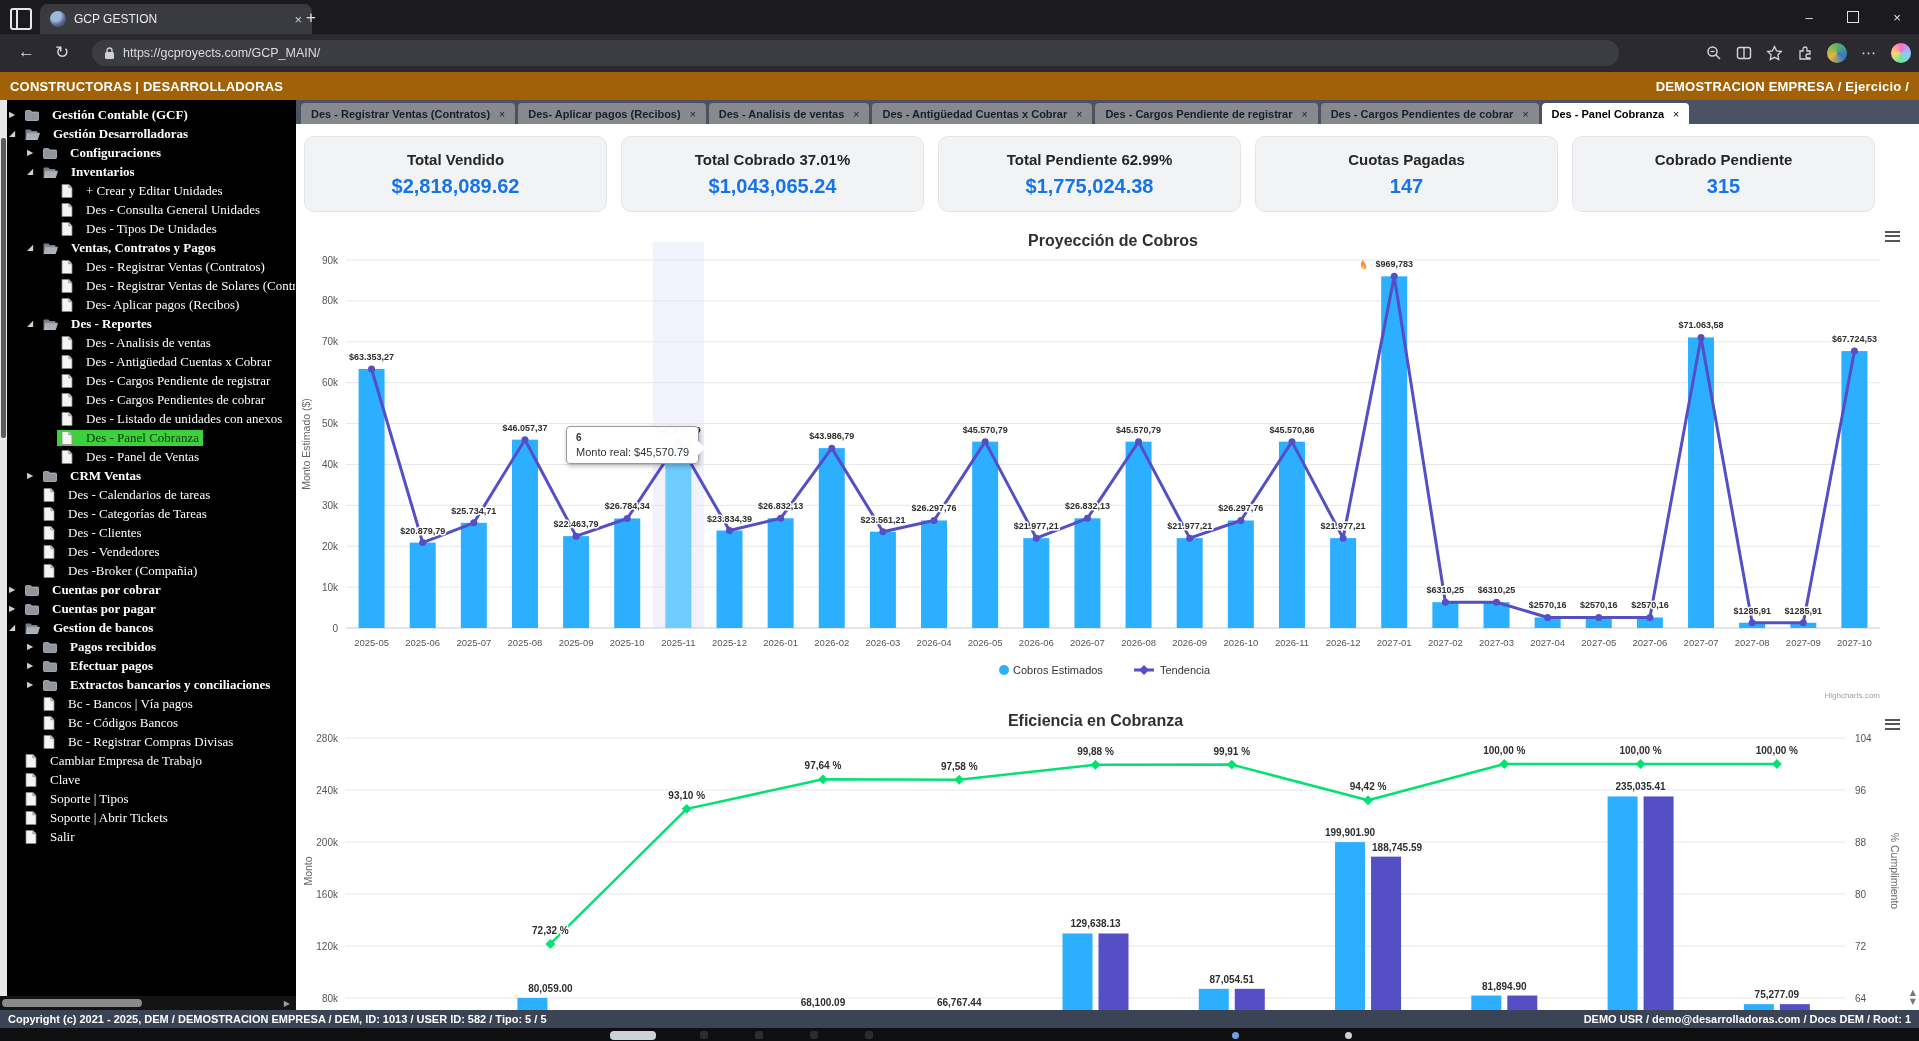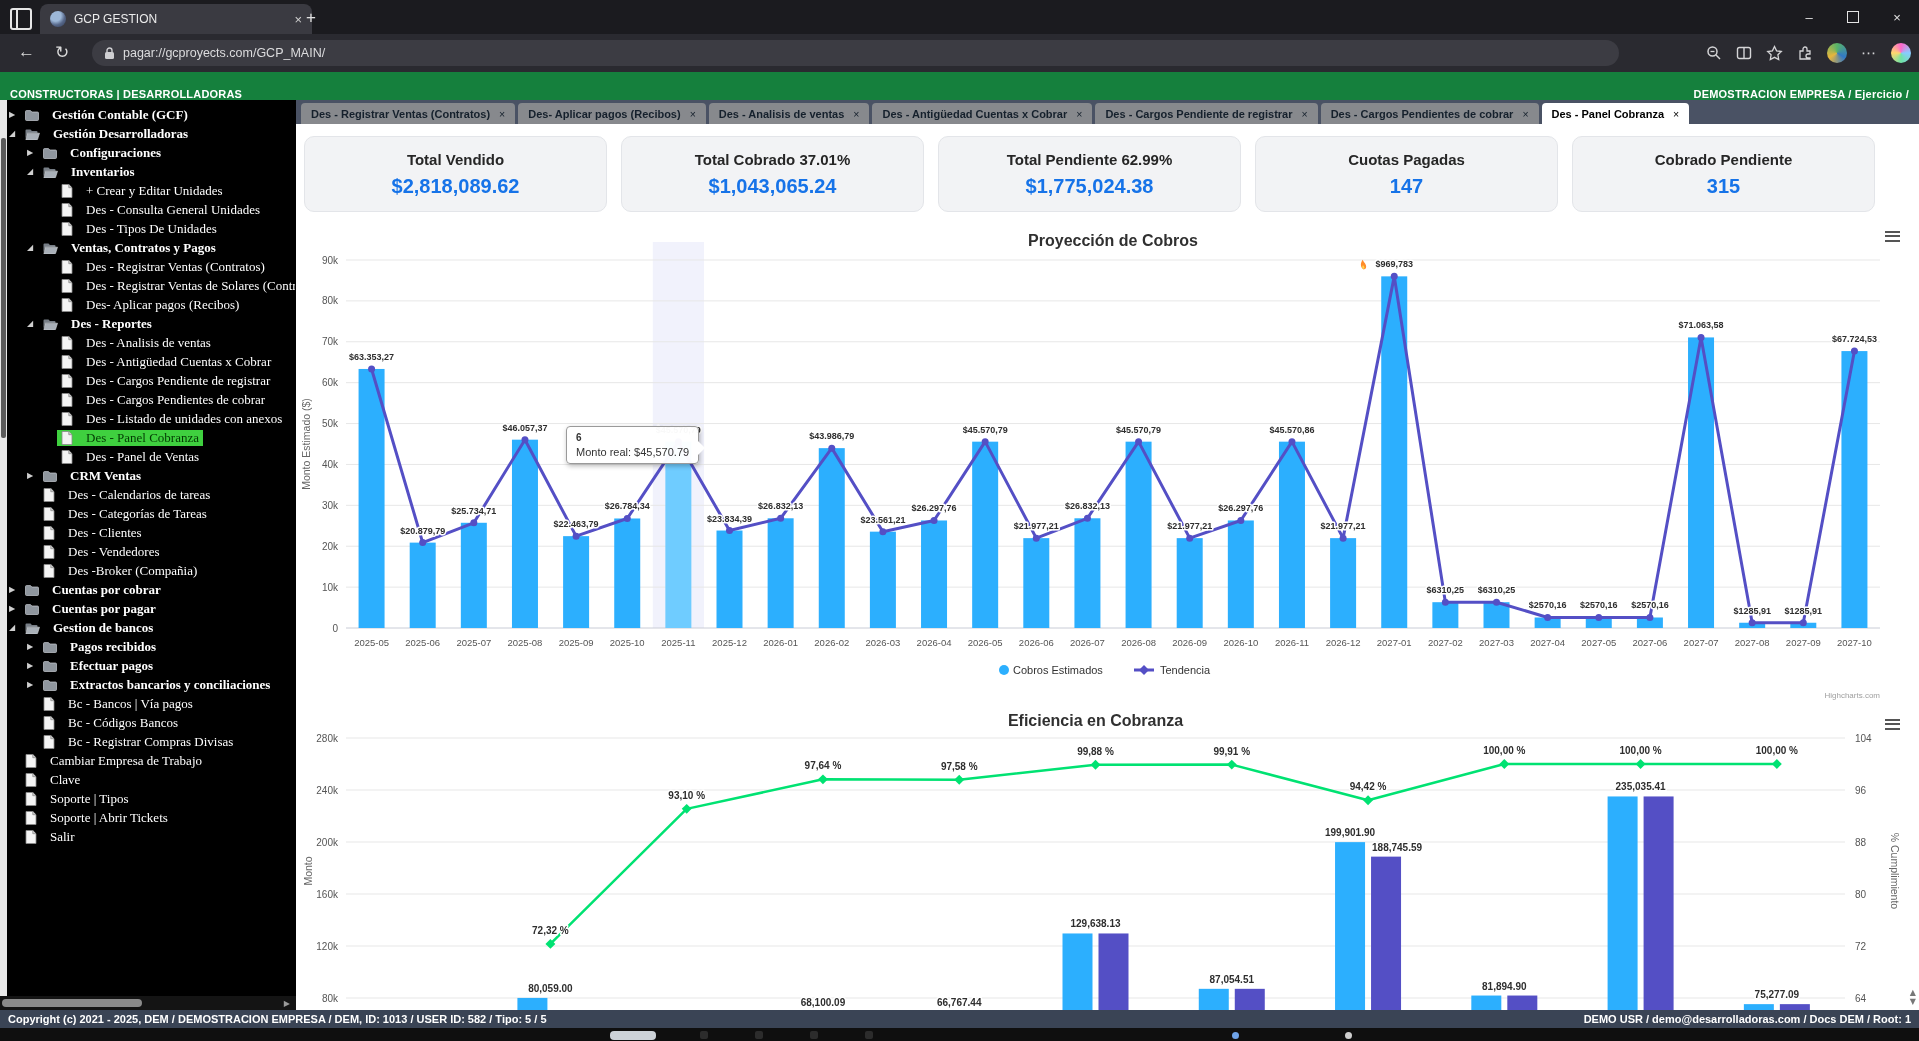--- a/index.html
+++ b/index.html
@@ -19,22 +19,22 @@
   .winctl span{width:44px;display:flex;align-items:center;justify-content:center;color:#e4e4e4;font-size:13px}
   .winctl .maxi i{display:block;width:10px;height:10px;border:1px solid #e4e4e4}
   .toolbar{position:absolute;top:34px;left:0;right:0;height:38px;background:#2a2a30}
   .navbtn{position:absolute;top:42px;color:#d9d9d9;font-size:17px}
   .addr{position:absolute;left:92px;right:300px;top:40px;height:26px;background:#3c3c43;border-radius:13px;
         display:flex;align-items:center;gap:8px;padding:0 12px;color:#dcdcde;font-size:12.5px}
   .tb-icons{position:absolute;right:8px;top:40px;height:26px;display:flex;align-items:center;gap:14px;color:#d5d5d7}
   .avatar{width:20px;height:20px;border-radius:50%;background:conic-gradient(#58b368,#3178c6,#e8b63c,#58b368)}
   .copilot{width:20px;height:20px;border-radius:50%;background:conic-gradient(#f6c, #8cf, #6fe3a5, #ffd76e, #f6c)}
   
-  .app-header{position:absolute;top:72px;left:0;right:0;height:28px;background:#15803d;color:#fff;
-              font-size:11px;font-weight:bold;display:flex;justify-content:space-between;align-items:flex-end;padding:0 10px;letter-spacing:.2px}
+  .app-header{position:absolute;top:72px;left:0;right:0;height:28px;background:#a16207;color:#fff;
+              font-size:13px;font-weight:bold;display:flex;justify-content:space-between;align-items:center;padding:0 10px;letter-spacing:.2px}
   
   .sidebar{position:absolute;top:100px;bottom:31px;left:0;width:296px;background:#000;border-right:1px solid #30384a}
   .vscroll{position:absolute;left:0;top:0;bottom:14px;width:7px;background:#e8e8e8}
   .vscroll .thumb{position:absolute;left:1px;width:5px;top:38px;height:300px;background:#5a5a5a;border-radius:2px}
   .tree{position:absolute;left:9px;right:1px;top:5px;bottom:16px;overflow:hidden}
   .trow{height:19px;display:flex;align-items:center;color:#fff;font-family:"Liberation Serif",serif;font-size:13px;white-space:nowrap}
   .trow .arr{width:12px;font-size:8px;color:#cfcfcf;flex:none;font-family:"DejaVu Sans",sans-serif}
   .trow .wrap{display:flex;align-items:center;gap:13px;padding:0 4px;overflow:hidden}
   .trow.folder .lbl{font-weight:bold}
   .trow.sel .wrap{background:#3fd03f;color:#033a03}
@@ -102,21 +102,21 @@
   </div>
 </div>
 <div class="toolbar"></div>
 <span class="navbtn" style="left:18px">←</span>
 <span class="navbtn" style="left:55px">↻</span>
 <div class="addr">
   <svg width="11" height="13" viewBox="0 0 11 13">
     <rect x="1" y="5" width="9" height="7" rx="1.5" fill="#cfcfd2"></rect>
     <path d="M3 5 V3.5 a2.5 2.5 0 0 1 5 0 V5" fill="none" stroke="#cfcfd2" stroke-width="1.4"></path>
   </svg>
-  <span>pagar://gcproyects.com/GCP_MAIN/</span>
+  <span>https://gcproyects.com/GCP_MAIN/</span>
 </div>
 <div class="tb-icons">
   <svg width="16" height="16" viewBox="0 0 16 16">
     <circle cx="6.5" cy="6.5" r="4.5" fill="none" stroke="#d5d5d7" stroke-width="1.5"></circle>
     <line x1="10" y1="10" x2="14" y2="14" stroke="#d5d5d7" stroke-width="1.5"></line>
     <line x1="4.5" y1="6.5" x2="8.5" y2="6.5" stroke="#d5d5d7" stroke-width="1.3"></line>
   </svg>
   <svg width="16" height="16" viewBox="0 0 16 16">
     <rect x="1.5" y="2.5" width="13" height="11" rx="2" fill="none" stroke="#d5d5d7" stroke-width="1.4"></rect>
     <line x1="8" y1="2.5" x2="8" y2="13.5" stroke="#d5d5d7" stroke-width="1.4"></line>

